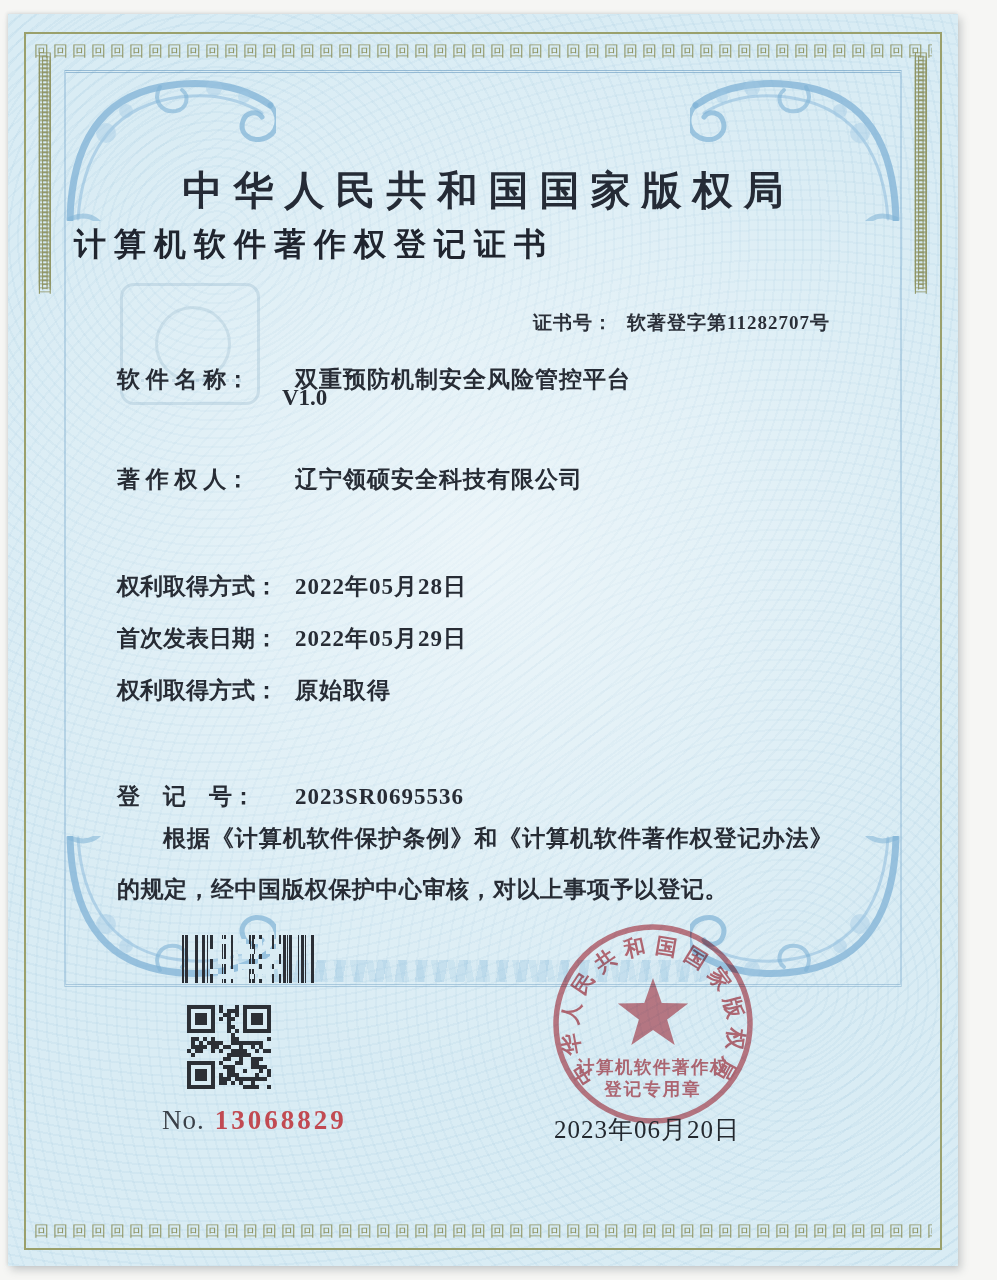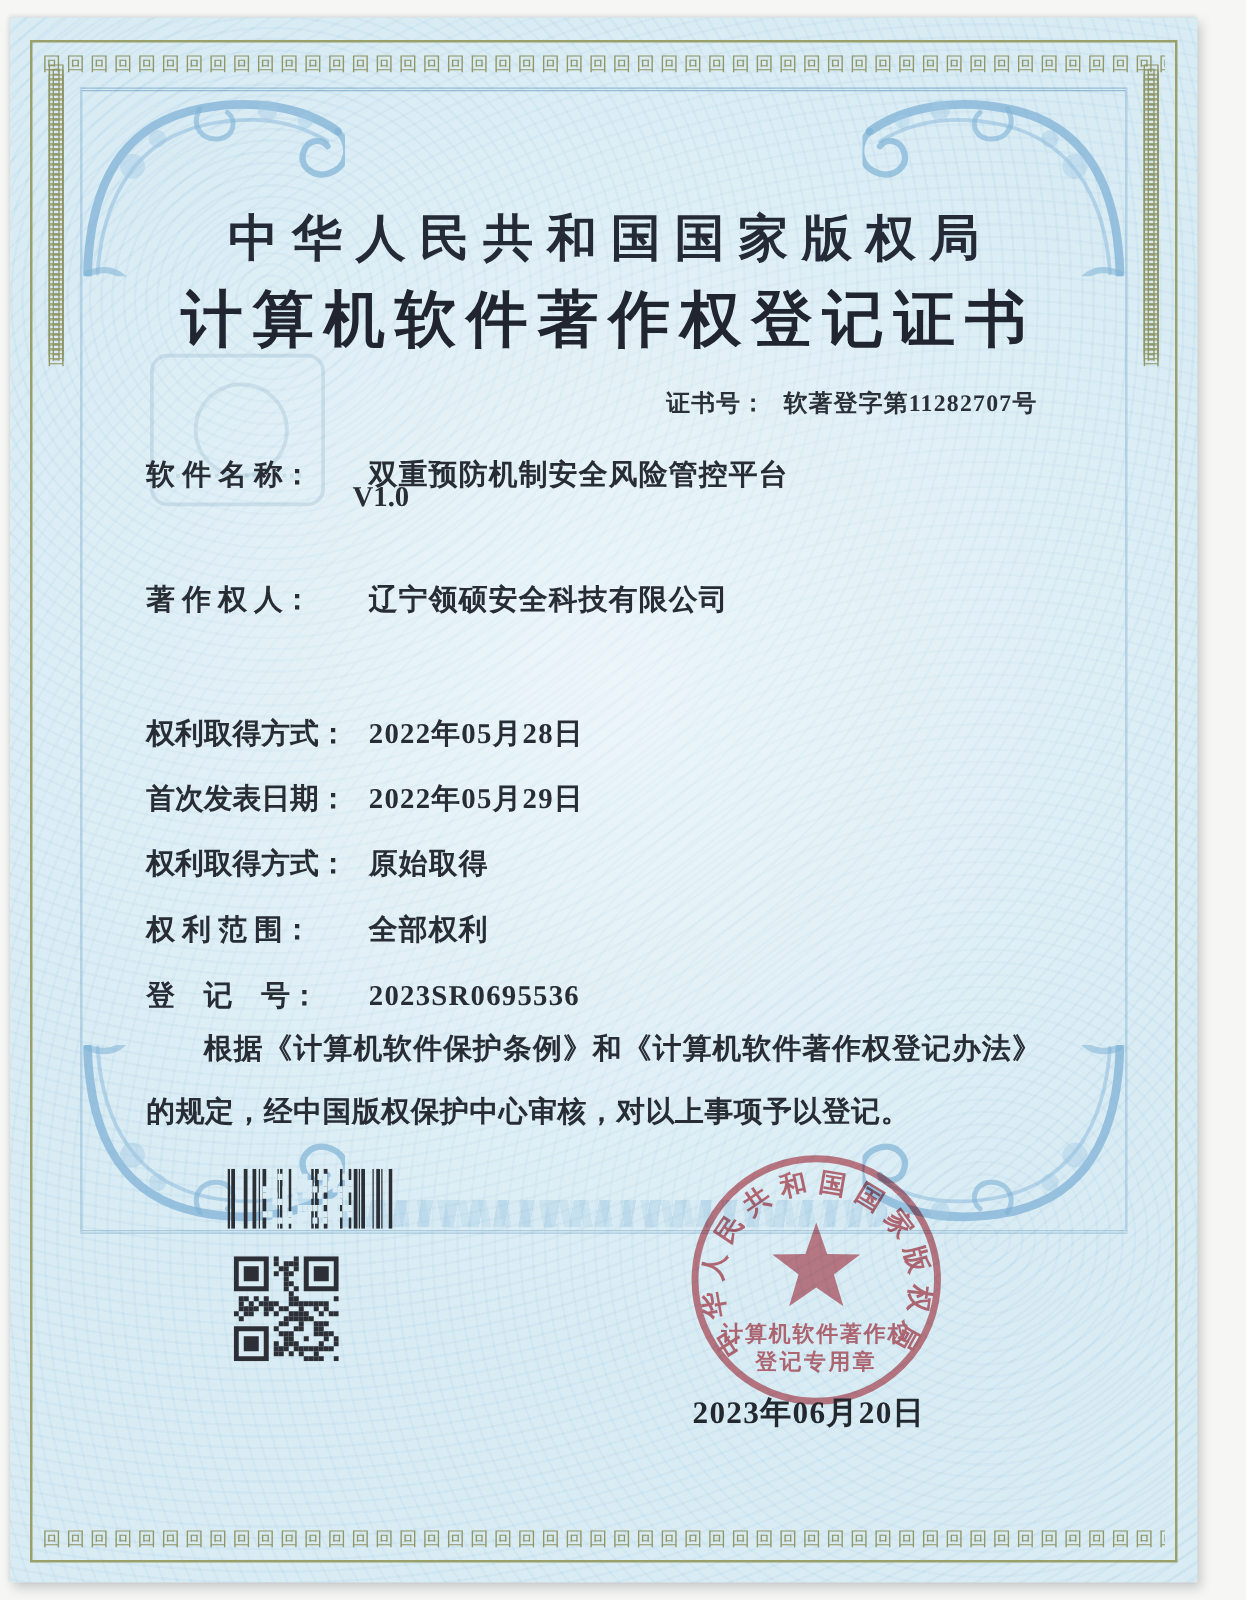--- a/index.html
+++ b/index.html
@@ -53,22 +53,22 @@
     background:
       repeating-linear-gradient(100deg, rgba(146,192,222,.30) 0 9px, rgba(146,192,222,.05) 9px 20px),
       repeating-linear-gradient(80deg, rgba(146,192,222,.18) 0 7px, rgba(0,0,0,0) 7px 16px);
   }
 
   .authority {
     position:absolute; top:90px; left:0; width:100%; text-align:center;
     font-size:40px; font-weight:700; letter-spacing:11px; color:#252b36; text-indent:11px;
   }
   .cert-title {
-    position:absolute; top:150px; left:0; width:100%; text-align:center;
-    font-size:49px; font-weight:700; letter-spacing:8px; color:#20252f; text-indent:8px;
+    position:absolute; top:150px; left:0; width:100%; text-align:left;
+    font-size:32px; font-weight:700; letter-spacing:8px; color:#20252f; text-indent:8px;
   }
   .cert-no {
     position:absolute; top:221px; right:70px;
     font-size:19px; font-weight:700; color:#2a2f38; letter-spacing:1px;margin-top:16px;
   }
   .cert-no .lbl { margin-right:14px; }
 
   .row { position:absolute; left:51px; font-size:23px; font-weight:700; color:#272c35; white-space:nowrap; }
   .row .lbl { display:inline-block; width:165px; letter-spacing:0;margin-top:23px; }
   .row .val { display:inline-block; letter-spacing:1px;margin-left:13px; }
@@ -81,21 +81,21 @@
   }
 
   .barcode { position:absolute; left:116px; top:862px; width:132px; height:48px; }
   .qr { position:absolute; left:121px; top:932px; width:84px; height:84px; }
 
   .serial { position:absolute; left:96px; top:1032px; font-size:27px; white-space:nowrap; }
   .serial .prefix { color:#3a4048; letter-spacing:1px; }
   .serial .num { color:#c14a52; letter-spacing:3px; margin-left:10px; font-weight:600; }
 
   .issue-date {
-    position:absolute; left:488px; top:1040px; font-size:25px; font-weight:700;
+    position:absolute; left:488px; top:1040px; font-size:25px; font-weight:400;
     color:#23282f; letter-spacing:1px;
   }
 
   .seal { position:absolute; left:481px; top:845px; width:212px; height:212px; opacity:.85; mix-blend-mode:multiply; }
 
   .watermark {
     position:absolute; left:54px; top:210px; width:140px; height:122px;
     border:3px solid rgba(150,182,202,.33); border-radius:14px;
   }
   .watermark::before {
@@ -206,23 +206,20 @@
     </div>
 
     <div class="row" style="top:527px">
       <span class="lbl">首次发表日期：</span><span class="val">2022年05月29日</span>
     </div>
 
     <div class="row" style="top:579px">
       <span class="lbl">权利取得方式：</span><span class="val">原始取得</span>
     </div>
 
-    <div class="row" style="top:632px">
-      <span class="lbl">权 利 范 围：</span><span class="val">全部权利</span>
-    </div>
 
     <div class="row" style="top:685px">
       <span class="lbl">登　记　号：</span><span class="val">2023SR0695536</span>
     </div>
 
     <p class="statement">根据《计算机软件保护条例》和《计算机软件著作权登记办法》的规定，经中国版权保护中心审核，对以上事项予以登记。</p>
 
     <div class="barcode"><svg width="132" height="48" viewBox="0 0 132 48">
           <rect x="0" y="0" width="2" height="48" fill="#2b2f36"></rect>
           <rect x="3" y="0" width="3" height="48" fill="#2b2f36"></rect>
@@ -441,20 +438,23 @@
           <rect x="4" y="4" width="20" height="20" fill="#d9ecf4"></rect>
           <rect x="8" y="8" width="12" height="12" fill="#2c3036"></rect>
           <rect x="56" y="0" width="28" height="28" fill="#2c3036"></rect>
           <rect x="60" y="4" width="20" height="20" fill="#d9ecf4"></rect>
           <rect x="64" y="8" width="12" height="12" fill="#2c3036"></rect>
           <rect x="0" y="56" width="28" height="28" fill="#2c3036"></rect>
           <rect x="4" y="60" width="20" height="20" fill="#d9ecf4"></rect>
           <rect x="8" y="64" width="12" height="12" fill="#2c3036"></rect>
         </svg></div>
 
+    <div class="serial">
+      <span class="prefix">No.</span><span class="num">13068829</span>
+    </div>
 
     <svg class="seal" viewBox="0 0 212 212">
       <defs>
         <path id="sealArc" d="M 48.3,160.6 A 76,76 0 1 1 163.7,160.6" fill="none"></path>
       </defs>
       <circle cx="106" cy="106" r="97" fill="none" stroke="#c4545e" stroke-width="5.5" opacity=".9"></circle>
       <polygon points="106,60 114.7,85.1 141.1,85.6 120.1,101.6 127.7,126.9 106,111.9 84.3,126.9 91.9,101.6 70.9,85.6 97.3,85.1" fill="#c4545e" opacity=".88"></polygon>
       <text font-size="21.5" font-weight="700" fill="#c4545e" letter-spacing="1">
         <textPath href="#sealArc" startOffset="0" textLength="342" lengthAdjust="spacing">中华人民共和国国家版权局</textPath>
       </text>

